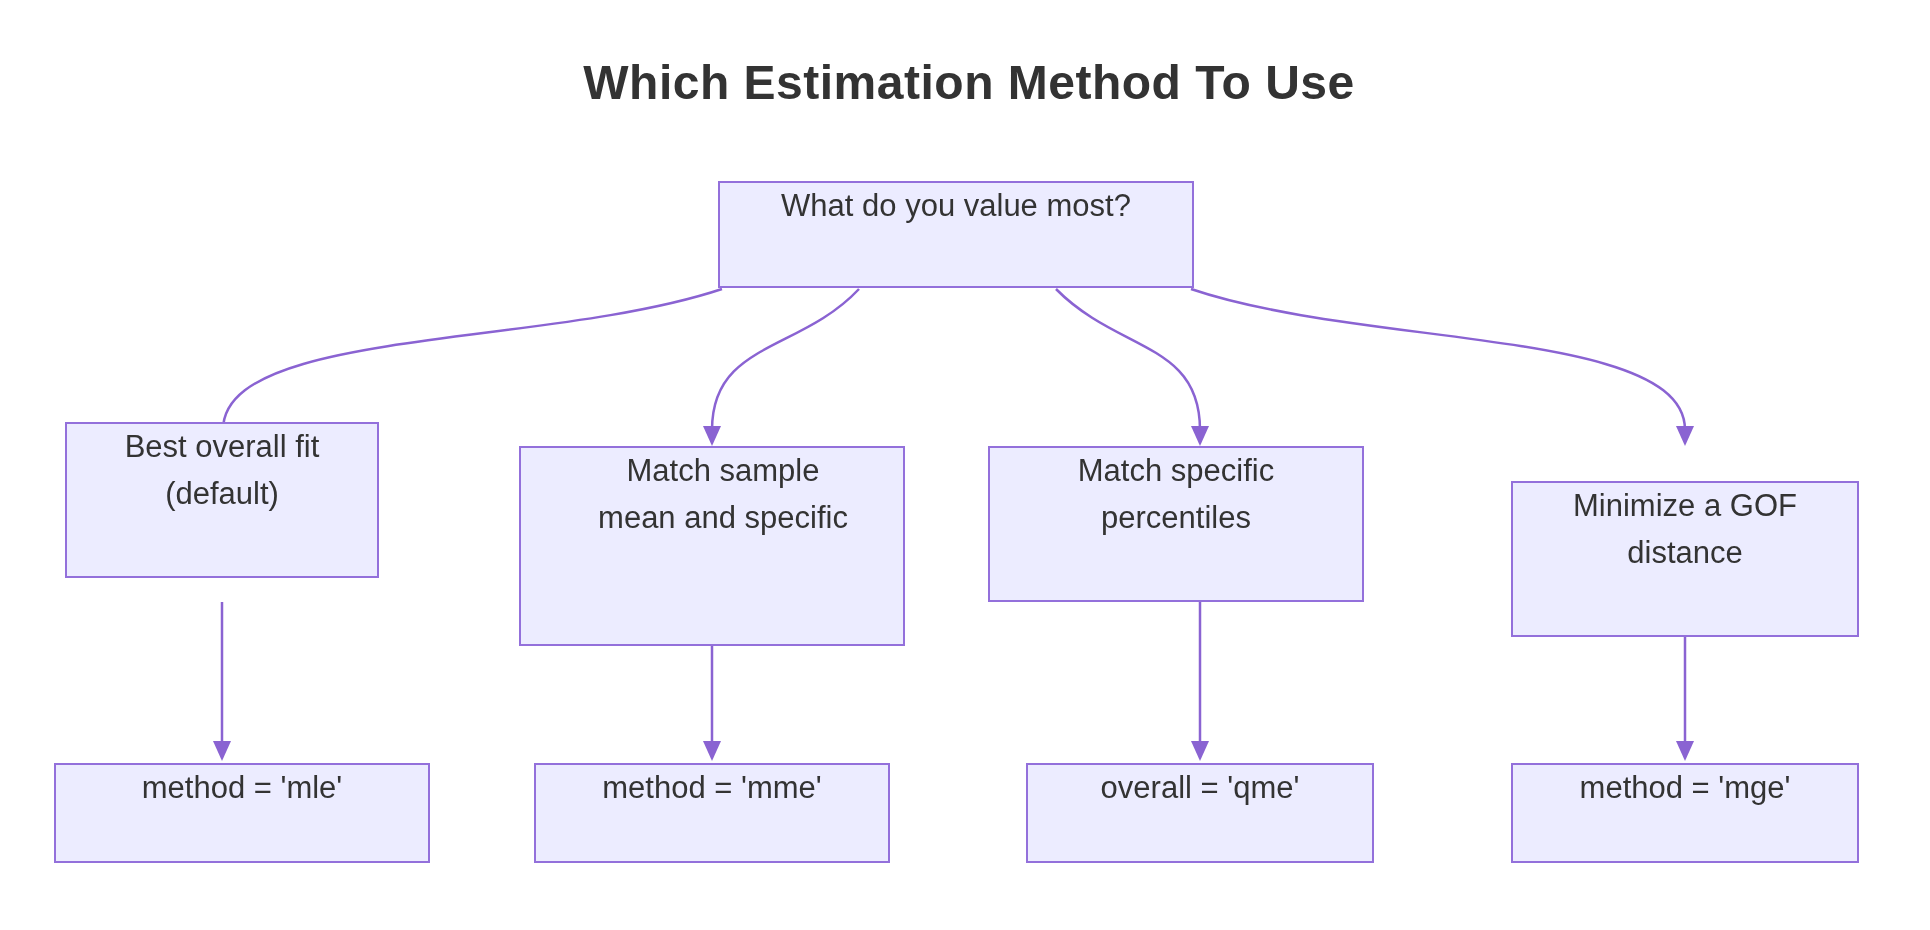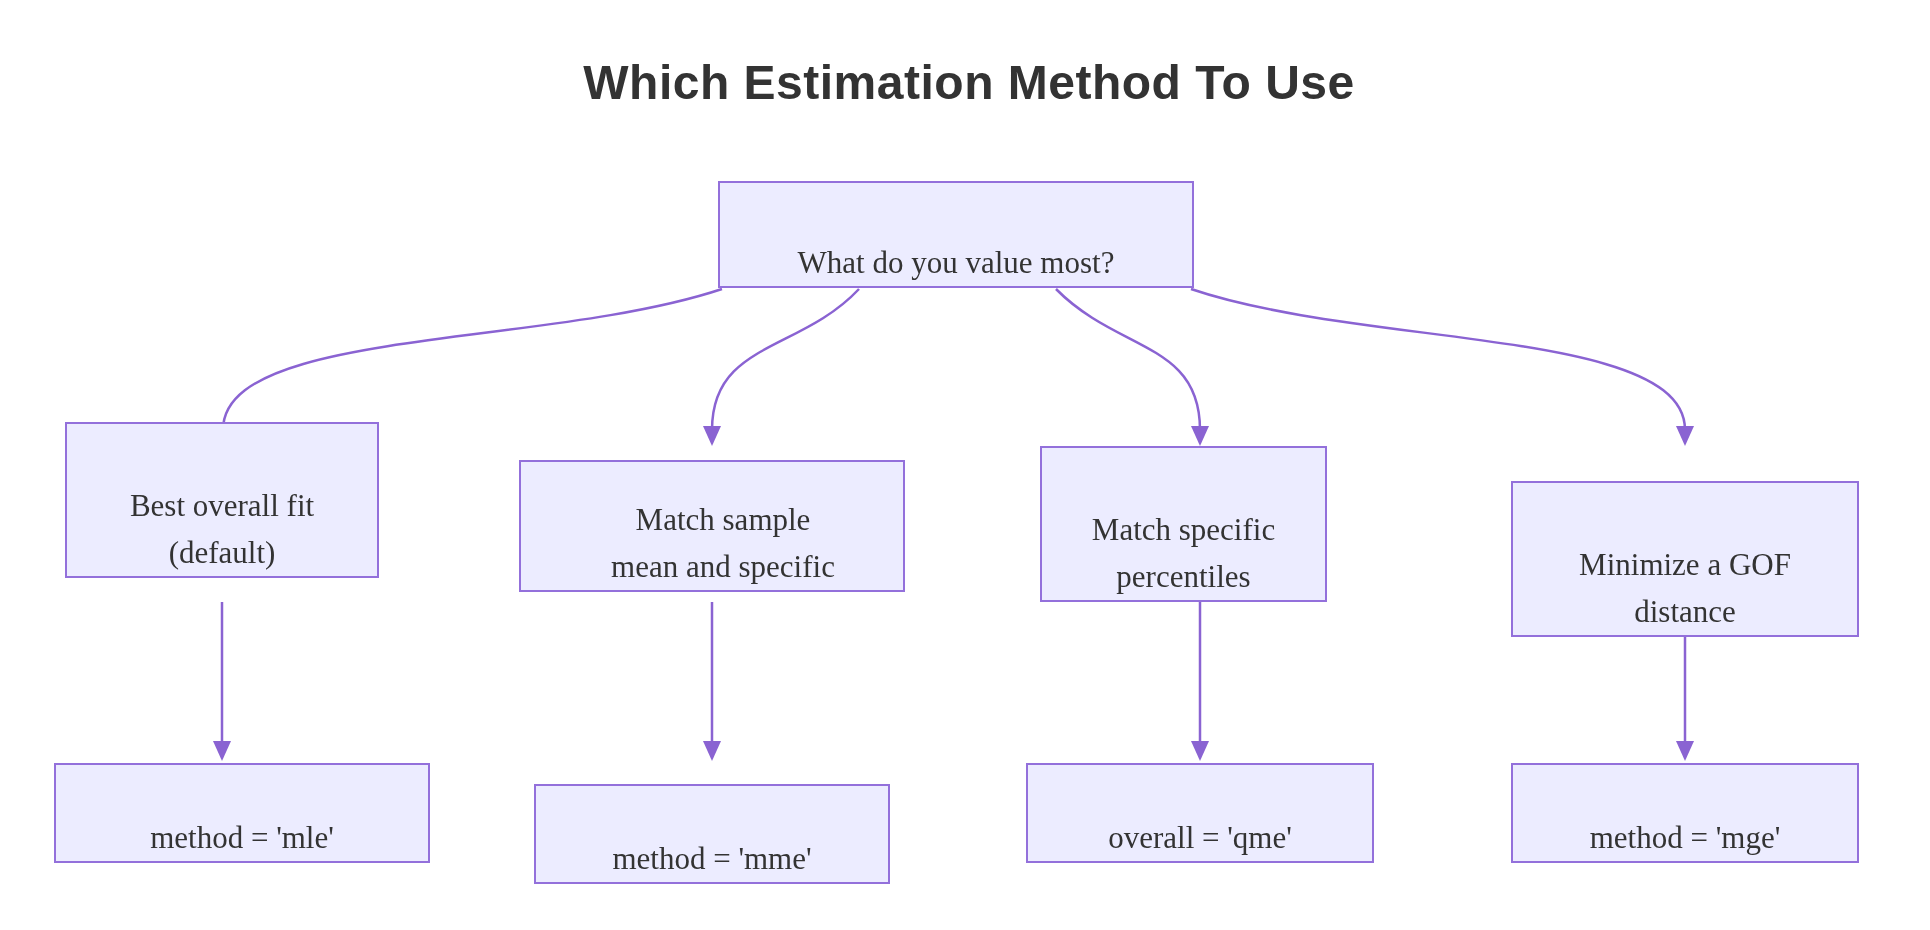--- a/index.html
+++ b/index.html
@@ -48,26 +48,25 @@
     stroke: none;
   }
   .node {
     position: absolute;
     background: var(--node-fill);
     border: 2px solid var(--node-border);
     color: var(--text);
     display: flex;
     flex-direction: column;
     align-items: center;
-    justify-content: flex-end;
+    justify-content: flex-start;
     text-align: center;
     font-size: 31px;
     line-height: 1.5;
     z-index: 1;
-    font-family: Liberation Serif, serif;
   }
 </style>
 </head>
 <body>
 
 <div class="canvas">
 
   <div class="diagram-title">Which Estimation Method To Use</div>
 
   <svg class="edges" viewBox="0 0 1930 930" aria-hidden="true">
@@ -108,37 +107,37 @@
   </svg>
 
   <div class="node" style="left:718px; top:181px; width:476px; height:107px;">
     <span>What do you value most?</span>
   </div>
 
   <div class="node" style="left:65px; top:422px; width:314px; height:156px;">
     <span>Best overall fit</span>
     <span>(default)</span>
   </div>
-  <div class="node" style="left:519px; top:460px; width:386px; height:132px;padding-left:22px;">
+  <div class="node" style="left:519px; top:446px; width:386px; height:200px;padding-left:22px;">
     <span>Match sample</span>
     <span>mean and specific</span>
   </div>
-  <div class="node" style="left:1040px; top:446px; width:287px; height:156px;">
+  <div class="node" style="left:988px; top:446px; width:376px; height:156px;">
     <span>Match specific</span>
     <span>percentiles</span>
   </div>
   <div class="node" style="left:1511px; top:446px; width:348px; height:156px;margin-top:35px;">
     <span>Minimize a GOF</span>
     <span>distance</span>
   </div>
 
   <div class="node" style="left:54px; top:763px; width:376px; height:100px;">
     <span>method = 'mle'</span>
   </div>
-  <div class="node" style="left:534px; top:763px; width:356px; height:100px;margin-top:21px;">
+  <div class="node" style="left:534px; top:763px; width:356px; height:100px;">
     <span>method = 'mme'</span>
   </div>
   <div class="node" style="left:1026px; top:763px; width:348px; height:100px;">
     <span>overall = 'qme'</span>
   </div>
   <div class="node" style="left:1511px; top:763px; width:348px; height:100px;">
     <span>method = 'mge'</span>
   </div>
 
 </div>

